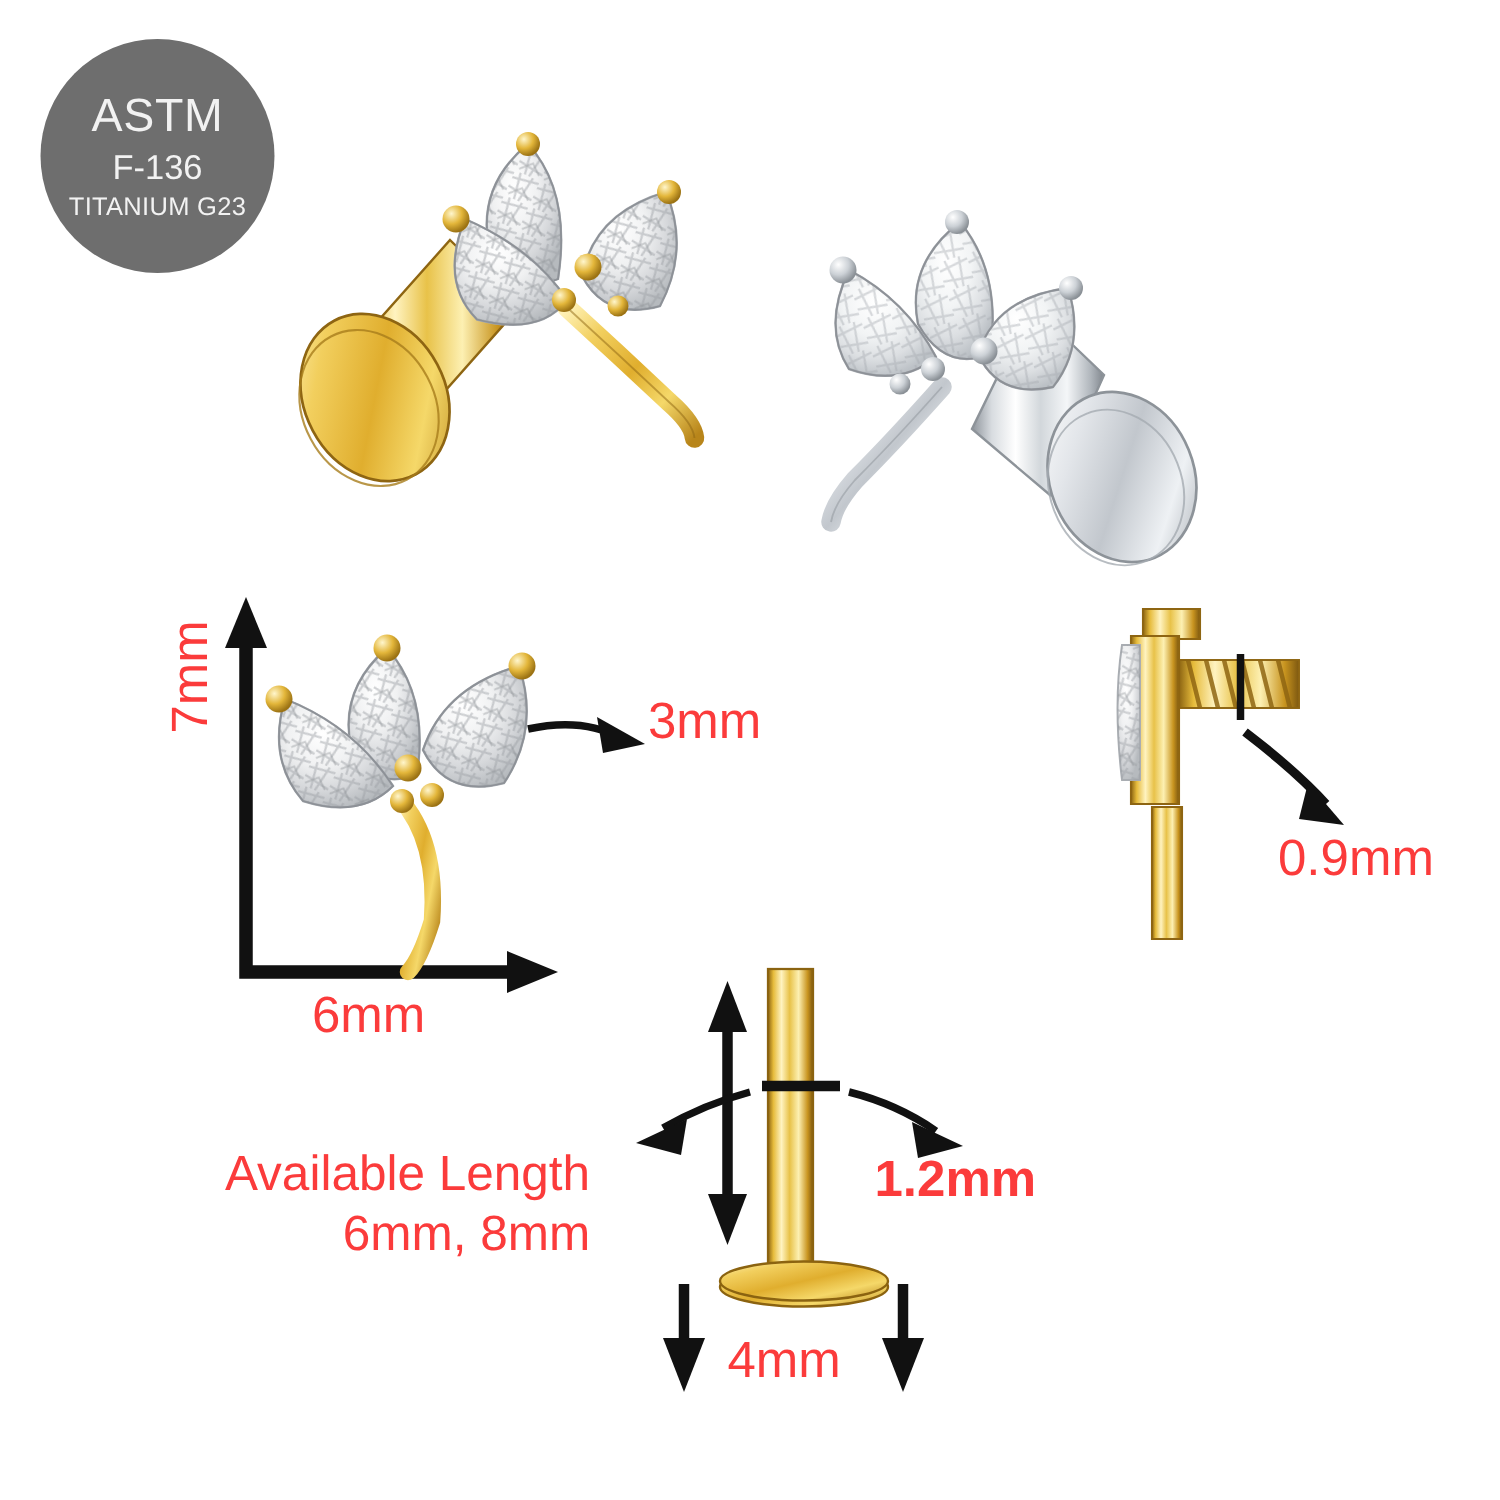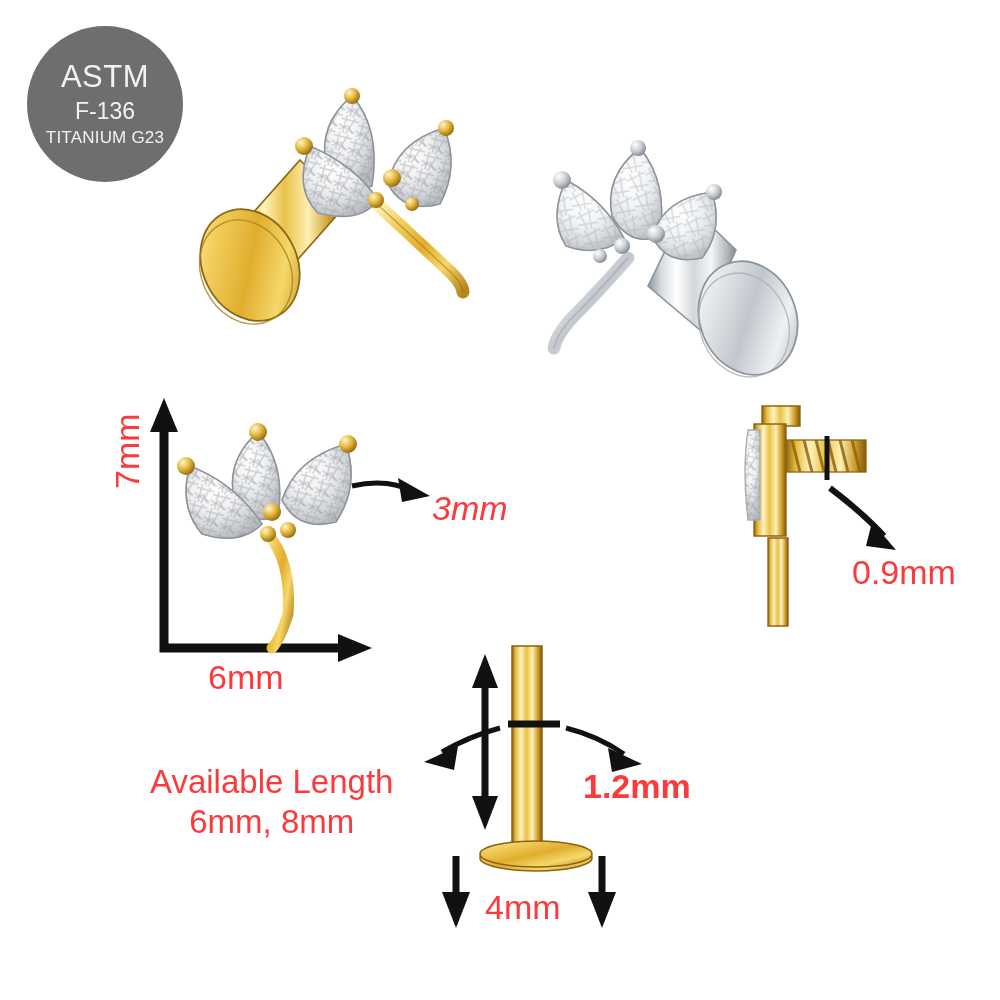--- a/index.html
+++ b/index.html
@@ -49,32 +49,32 @@
     font-size: 34px;
     white-space: nowrap;
   }
   .dim-7mm {
     left: 108px;
     top: 489px;
     transform: rotate(-90deg);
     transform-origin: left top;
   }
   .dim-6mm  { left: 208px; top: 658px; }
-  .dim-3mm  { left: 432px; top: 489px; font-style: italic; }
+  .dim-3mm  { left: 432px; top: 462px; }
   .dim-09mm { left: 832px; top: 553px; margin-left: 20px; }
   .dim-12mm { left: 583px; top: 767px; font-weight: bold; }
   .dim-4mm  { left: 485px; top: 888px; }
   .avail {
     position: absolute;
     left: 150px;
     top: 762px;
     color: #fb3b3b;
     font-size: 33px;
     line-height: 1.22;
-    text-align: center;
+    text-align: right;
     white-space: pre-line;
   }
 
   svg.overlay {
     position: absolute;
     left: 0; top: 0;
     width: 1000px; height: 1000px;
     pointer-events: none;
   }
 </style>

